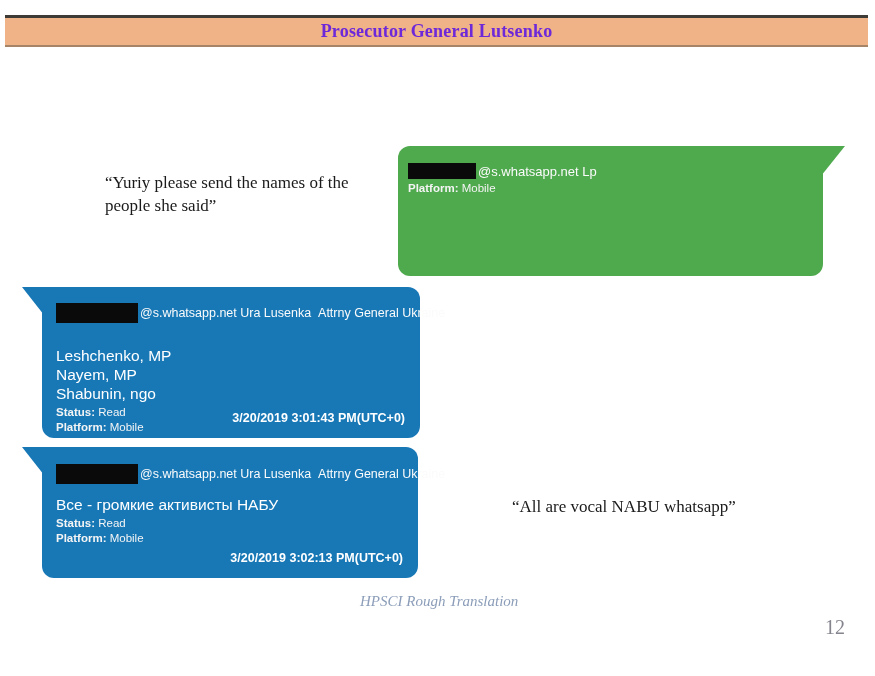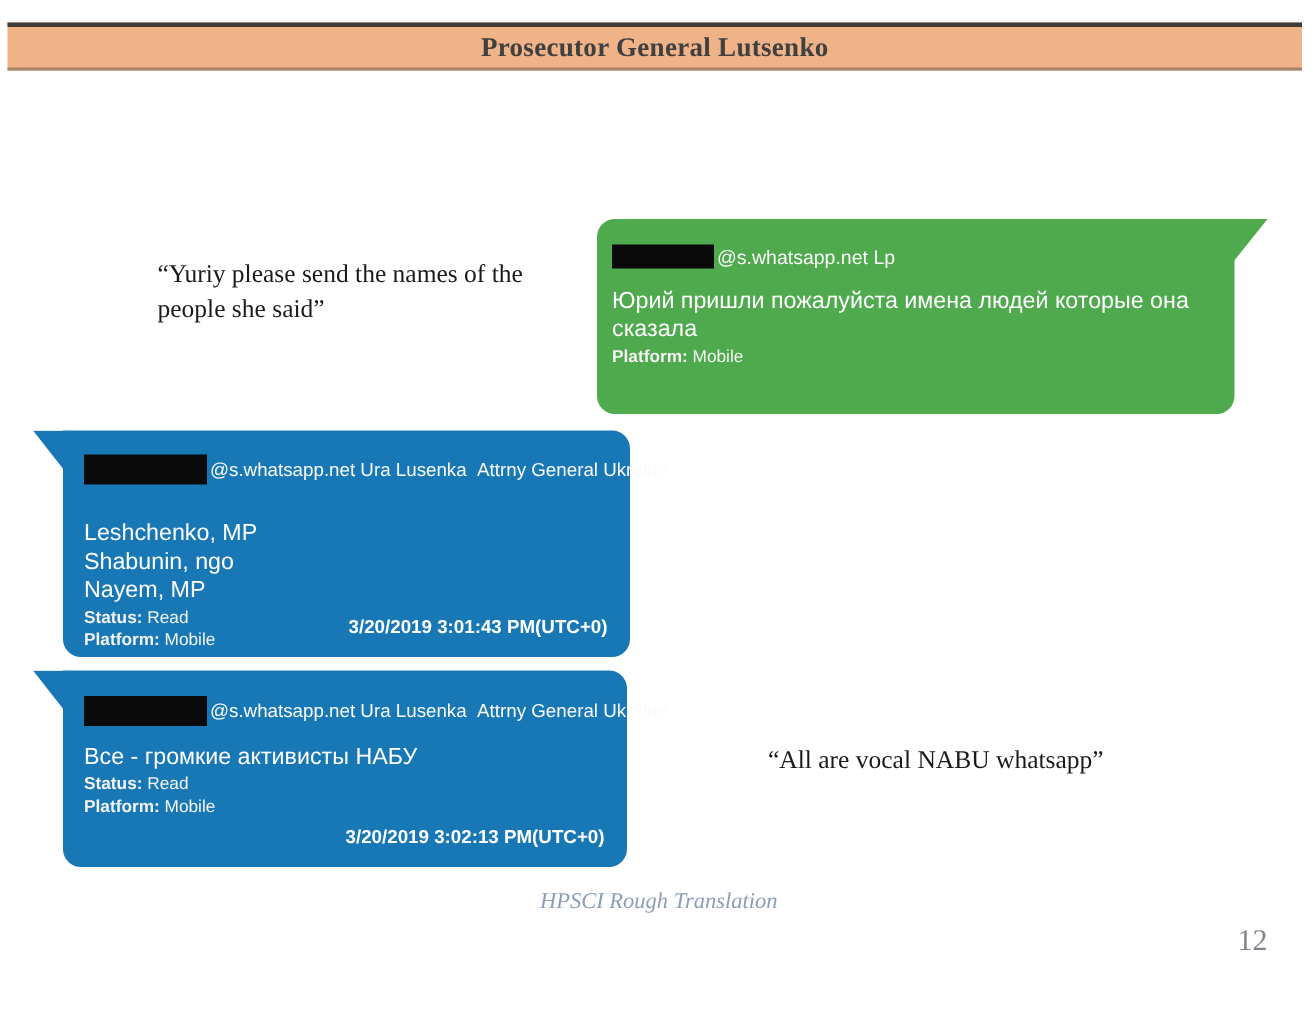--- a/index.html
+++ b/index.html
@@ -11,21 +11,21 @@
   
   .banner{
     position:absolute;left:5px;top:15px;width:863px;height:27px;
     background:var(--banner-bg);
     border-top:3px solid var(--banner-border-top);
     border-bottom:2px solid var(--banner-border-bottom);
     display:flex;align-items:center;justify-content:center;
   }
   .banner .title{
     font-family:"Liberation Serif", serif;
-    font-weight:bold;font-size:18px;color:#404040;letter-spacing:.2px;
+    font-weight:bold;font-size:18px;color:#6d28d9;letter-spacing:.2px;
   }
   
   .quote{
     position:absolute;font-family:"Liberation Serif", serif;
     font-size:17px;color:var(--quote-text);
   }
   .quote.left{left:105px;top:171px;width:248px;line-height:23px;}
   .quote.right{left:512px;top:497px;white-space:nowrap;}
   
   .bubble{
@@ -92,37 +92,36 @@
 </div>
 
 <div class="quote left">“Yuriy please send the names of the people she said”</div>
 
 <div class="bubble green">
   <div class="tail"></div>
   <div class="sender-row">
     <span class="redaction"></span>
     <span class="sender">@s.whatsapp.net Lp</span>
   </div>
-  <div class="msg">Юрий пришли пожалуйста имена людей которые она сказала</div>
   <div class="meta">
     <b>Platform:</b>
     <span>Mobile</span>
   </div>
 </div>
 
 <div class="bubble blue1">
   <div class="tail"></div>
   <div class="sender-row">
     <span class="redaction"></span>
     <span class="sender">@s.whatsapp.net Ura Lusenka &nbsp;Attrny General Ukraine</span>
   </div>
   <div class="msg">
     <div>Leshchenko, MP</div>
+    <div>Nayem, MP</div>
     <div>Shabunin, ngo</div>
-    <div>Nayem, MP</div>
   </div>
   <div class="meta">
     <b>Status:</b>
     <span>Read</span>
   </div>
   <div class="meta">
     <b>Platform:</b>
     <span>Mobile</span>
   </div>
   <div class="timestamp">3/20/2019 3:01:43 PM(UTC+0)</div>

